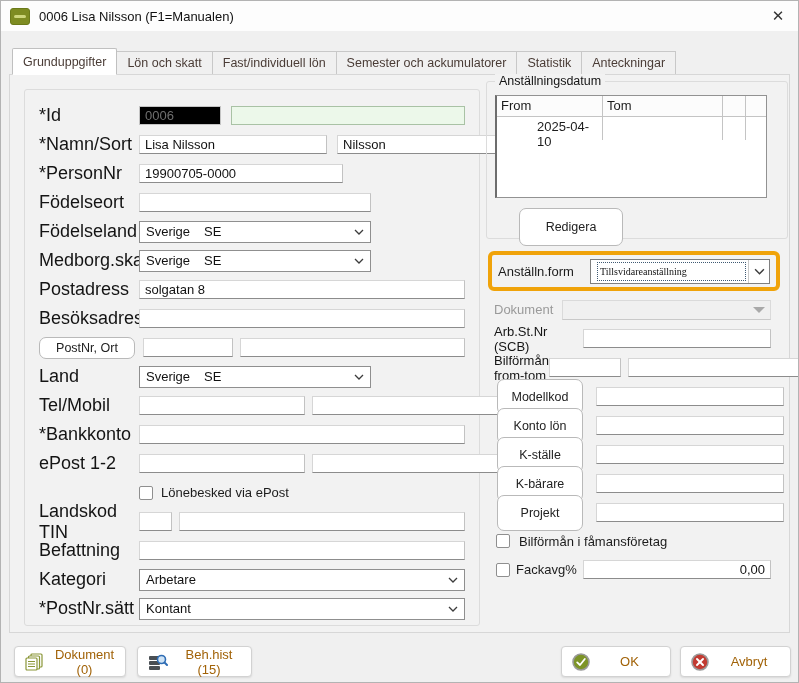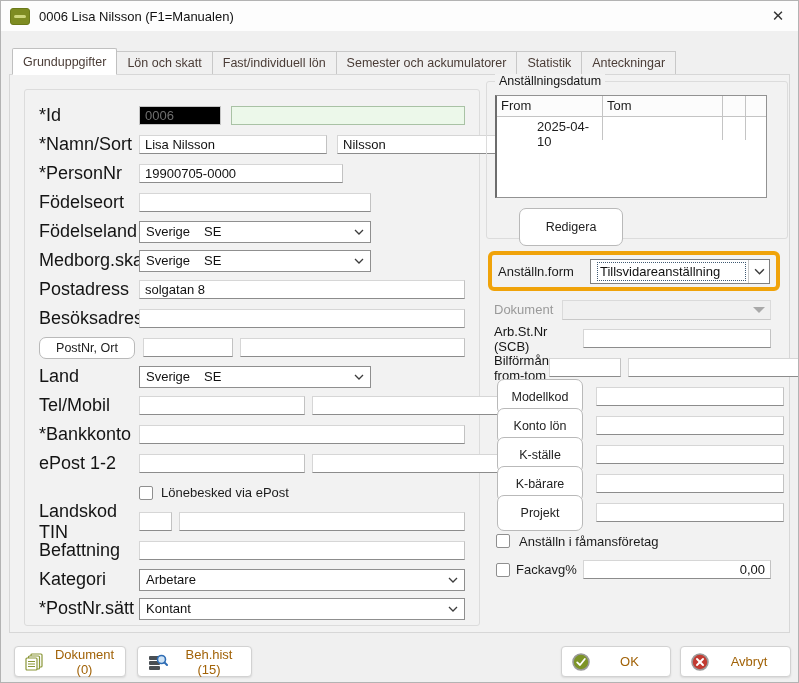--- a/index.html
+++ b/index.html
@@ -150,21 +150,21 @@
     display: flex; align-items: center;
     padding: 0 6px;
     background: #f2f2f2;
   }
   .hl-box .lbl { width: 92px; flex: none; font-size: 13px; }
   .combo-anst { flex: 1; height: 25px; border-color: #7f7f7f; }
   .combo-anst .focus {
     flex: 1; height: 19px; line-height: 18px;
     border: 1px dotted #3f5a73;
     margin-right: 2px; padding-left: 2px;
-    font-size: 13px; white-space: nowrap; overflow: hidden;
+    font-size: 10px; white-space: nowrap; overflow: hidden; font-family: Liberation Serif, serif;
   }
   .combo-anst .chev { border-left: 1px solid #c9c9c9; width: 21px; }
   .rrow { display: flex; align-items: center; height: 29px; padding: 0 17px 0 8px; }
   .rrow .lbl { font-size: 13px; color: #141414; }
   .disabled-field {
     flex: 1; height: 20px;
     background: #f0f0f0;
     border: 1px solid #dadada; border-bottom-color: #c9c9c9;
     display: flex; align-items: center; justify-content: flex-end;
     padding-right: 5px;
@@ -446,21 +446,21 @@
 
       <div class="rrow">
         <button class="btn rbtn">Projekt</button>
         <span style="width:13px;flex:none"></span>
         <input class="tf" style="flex: 1 1 0%;">
       </div>
 
       <div class="rrow" style="height:28px">
         <span class="checkbox" style="margin-left:2px"></span>
         <span style="width:9px"></span>
-        <span>Anställn i fåmansföretag</span>
+        <span>Bilförmån i fåmansföretag</span>
       </div>
 
       <div class="rrow">
         <span class="checkbox" style="margin-left:2px"></span>
         <span style="width:9px"></span>
         <span style="width:67px;flex:none">Fackavg%</span>
         <input class="tf num" style="flex: 1 1 0%;" value="0,00">
       </div>
 
     </div>

